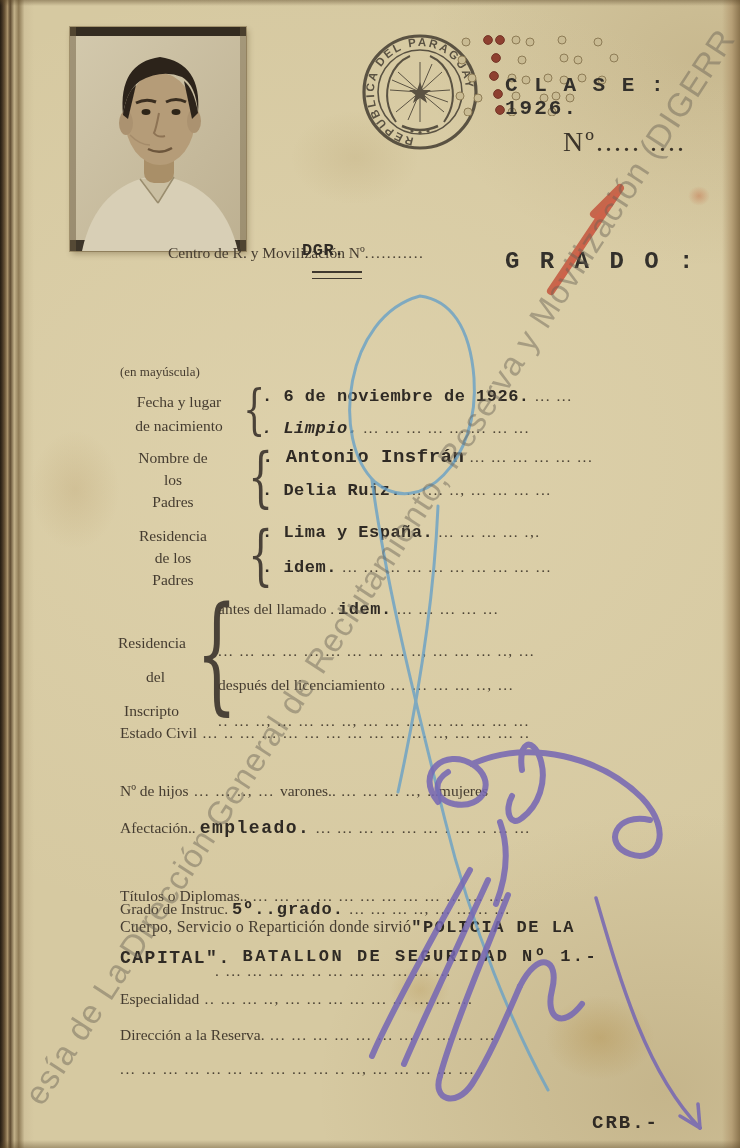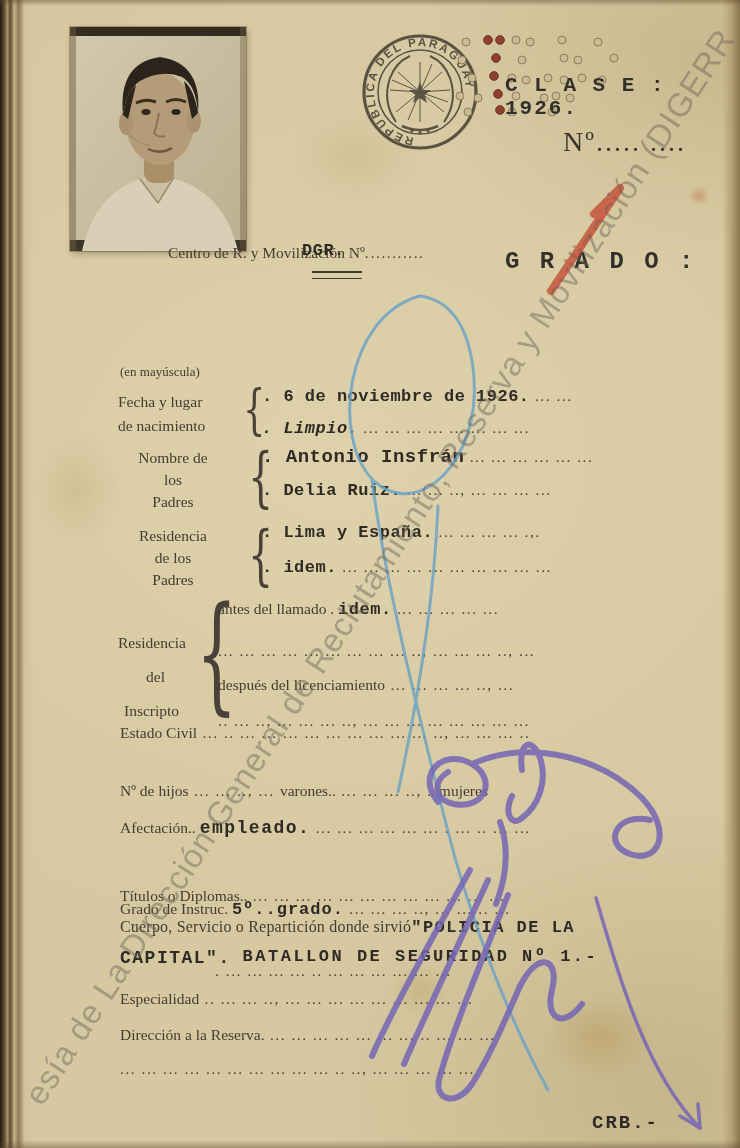--- a/index.html
+++ b/index.html
@@ -178,21 +178,21 @@
   <div class="row" style="left:120px;top:244px;width:400px;margin-left:48px;">
     <span>Centro de R. y Movilización Nº.</span><span class="dots" style="position:relative;left:2px;">..........</span>
   </div>
   <div class="typed" style="position:absolute;left:302px;top:241px;z-index:23;font-size:17px;">DGR.</div>
   <div class="underline2" style="left:312px;top:271px;"></div>
   <div class="sp-type" style="left:505px;top:248px;font-size:24px;letter-spacing:3px;">G R A D O :</div>
 
 
   <div class="note" style="left:120px;top:364px;">(en mayúscula)</div>
 
-  <div class="label-stack" style="left:118px;top:390px;width:122px;text-align:left;line-height:24px;">
+  <div class="label-stack" style="left:118px;top:390px;width:122px;text-align:center;line-height:24px;">
     <span>Fecha y lugar</span>
     <span>de nacimiento</span>
   </div>
   <div class="brace" style="left:243px;top:383px;font-size:54px;transform:scaleX(.65);">{</div>
   <div class="row" style="left:262px;top:387px;width:444px;">
     <span class="typed" style="font-size:17px;">. 6 de noviembre de 1926.</span><span class="dots"> ... ...</span>
   </div>
   <div class="row" style="left:262px;top:419px;width:444px;font-style:italic;">
     <span class="typed" style="font-size:17px;">. Limpio.</span><span class="dots"> ... ... ... ... ... ... ... ...</span>
   </div>

